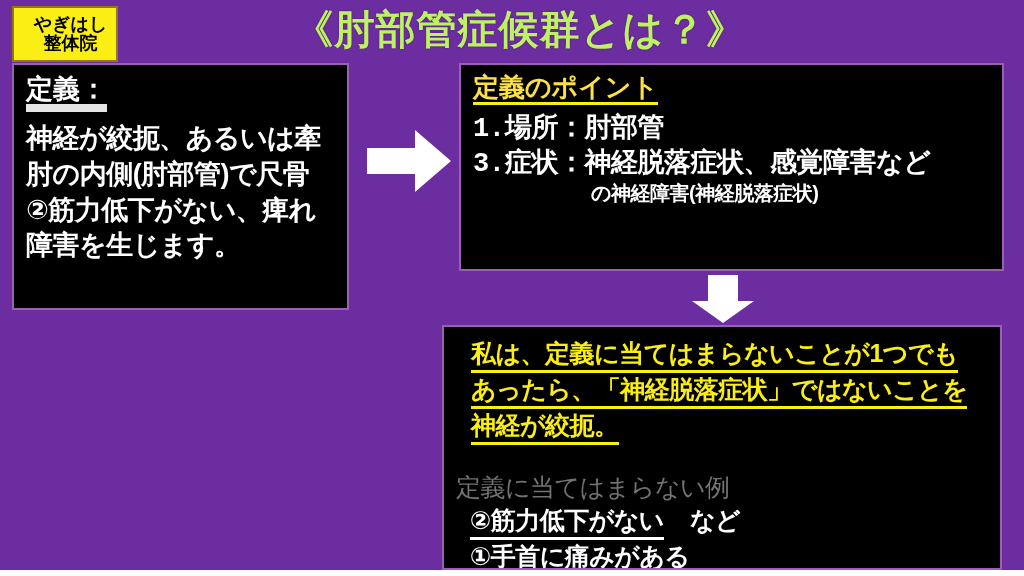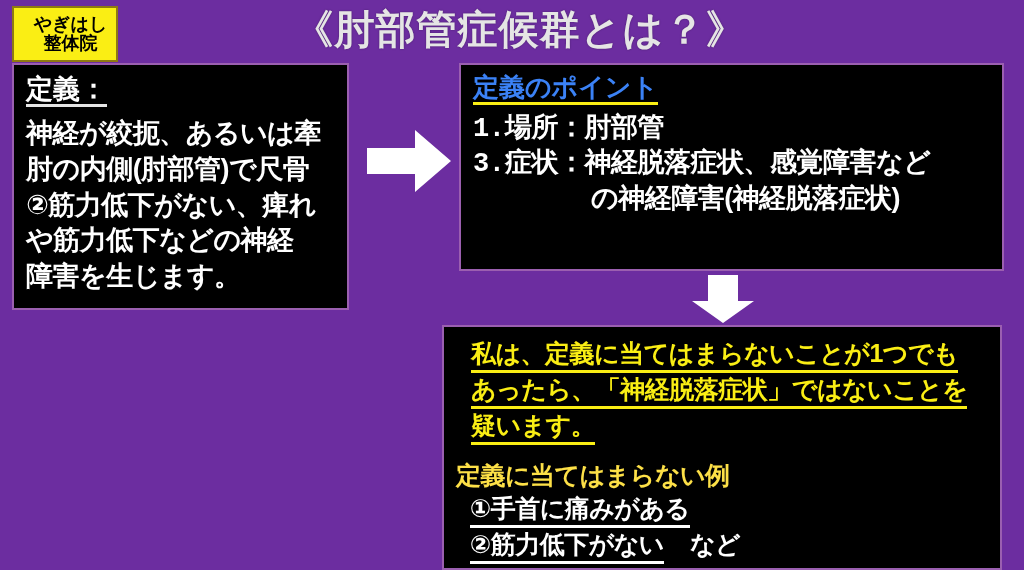--- a/index.html
+++ b/index.html
@@ -53,21 +53,21 @@
     white-space: nowrap;
   }
 
   
   .title {
     position: absolute;
     left: 240px;
     top: 2px;
     width: 560px;
     text-align: center;
-    color: #e5e5e5;
+    color: #bef264;
     font-size: 40px;
     font-weight: bold;
     letter-spacing: 1px;
     white-space: nowrap;
     text-shadow: 0 0 2px rgba(0,0,0,.35);
   }
 
   
   .panel {
     position: absolute;
@@ -84,21 +84,21 @@
     top: 63px;
     width: 337px;
     height: 247px;
     padding: 10px 12px 8px 12px;
   }
   .def-head {
     font-size: 27px;
     font-weight: bold;
     color: #ffffff;
     display: inline-block;
-    border-bottom: 3px solid #e5e5e5;
+    border-bottom: 8px solid #e5e5e5;
     padding-bottom: 1px;
     margin-bottom: 9px;
     line-height: 1.05;
   }
   .def-body {
     font-size: 27px;
     font-weight: bold;
     line-height: 1.32;
     letter-spacing: -0.5px;
   }
@@ -107,21 +107,21 @@
   #panel-points {
     left: 459px;
     top: 63px;
     width: 545px;
     height: 208px;
     padding: 9px 10px 6px 12px;
   }
   .points-head {
     font-size: 26px;
     font-weight: bold;
-    color: #3b82f6;
+    color: #fde047;
     display: inline-block;
     border-bottom: 3px solid #FAEE14;
     padding-bottom: 1px;
     margin-bottom: 7px;
     line-height: 1.05;
   }
   .points-list {
     list-style: none;
     margin: 0;
     padding: 0;
@@ -129,21 +129,21 @@
   .points-list li {
     font-size: 27px;
     font-weight: bold;
     line-height: 1.28;
     letter-spacing: -0.5px;
     white-space: nowrap;
     font-family: Liberation Mono, monospace;
   }
   .points-list li .num { display: inline-block; min-width: 32px; }
   .cont-line {
-    font-size: 27px;
+    font-size: 20px;
     font-weight: bold;
     line-height: 1.28;
     letter-spacing: -0.5px;
     padding-left: 118px;
     white-space: nowrap;
   }
 
   
   #panel-conclusion {
     left: 442px;
@@ -160,26 +160,26 @@
     letter-spacing: -0.5px;
   }
   .concl-hl div {
     display: inline-block;
     border-bottom: 3px solid #FAEE14;
     white-space: nowrap;
     padding-bottom: 0px;
     margin-left: 15px;
   }
   .concl-sub {
-    margin-top: 14px;
+    margin-top: 26px;
     font-size: 25px;
-    font-weight: bold;
+    font-weight: normal;
     line-height: 1.30;
     letter-spacing: -0.5px;
-    color: #fde047;
+    color: #737373;
   }
   .concl-ex {
     font-size: 25px;
     font-weight: bold;
     line-height: 1.32;
     letter-spacing: -0.5px;
     color: #ffffff;
     padding-left: 14px;
     white-space: nowrap;
   }
@@ -218,21 +218,20 @@
   </div>
 
   <div class="title">《肘部管症候群とは？》</div>
 
   <div class="panel" id="panel-definition">
     <div class="def-head">定義：</div>
     <div class="def-body">
       <div>神経が絞扼、あるいは牽</div>
       <div>肘の内側(肘部管)で尺骨</div>
       <div>②筋力低下がない、痺れ</div>
-      <div>や筋力低下などの神経</div>
       <div>障害を生じます。</div>
     </div>
   </div>
 
   <div class="arrow-right">
     <svg viewBox="0 0 84 66" xmlns="http://www.w3.org/2000/svg">
       <polygon points="0,20 48,20 48,2 84,33 48,64 48,46 0,46" fill="#FFFFFF"></polygon>
     </svg>
   </div>
 
@@ -252,25 +251,25 @@
   <div class="arrow-down">
     <svg viewBox="0 0 66 48" xmlns="http://www.w3.org/2000/svg">
       <polygon points="18,0 48,0 48,26 64,26 33,48 2,26 18,26" fill="#FFFFFF"></polygon>
     </svg>
   </div>
 
   <div class="panel" id="panel-conclusion">
     <div class="concl-hl">
       <div>私は、定義に当てはまらないことが1つでも</div><br>
       <div>あったら、「神経脱落症状」ではないことを</div><br>
-      <div>疑います。</div>
+      <div>神経が絞扼。</div>
     </div>
     <div class="concl-sub">定義に当てはまらない例</div>
     <div class="concl-ex">
+      <span class="u">②筋力低下がない</span><span class="tail">など</span>
+    </div>
+    <div class="concl-ex">
       <span class="u">①手首に痛みがある</span>
-    </div>
-    <div class="concl-ex">
-      <span class="u">②筋力低下がない</span><span class="tail">など</span>
     </div>
   </div>
 
   <div class="bottom-strip"></div>
 </div>
 
 </body></html>

